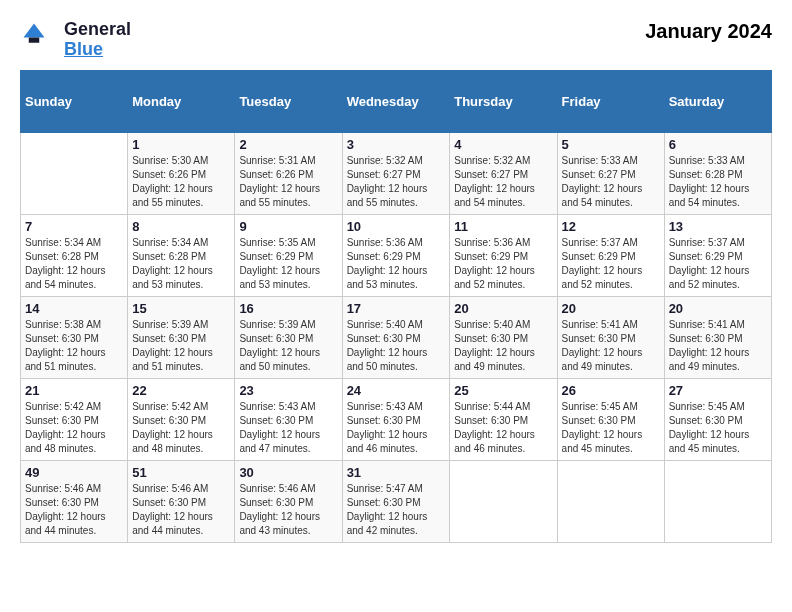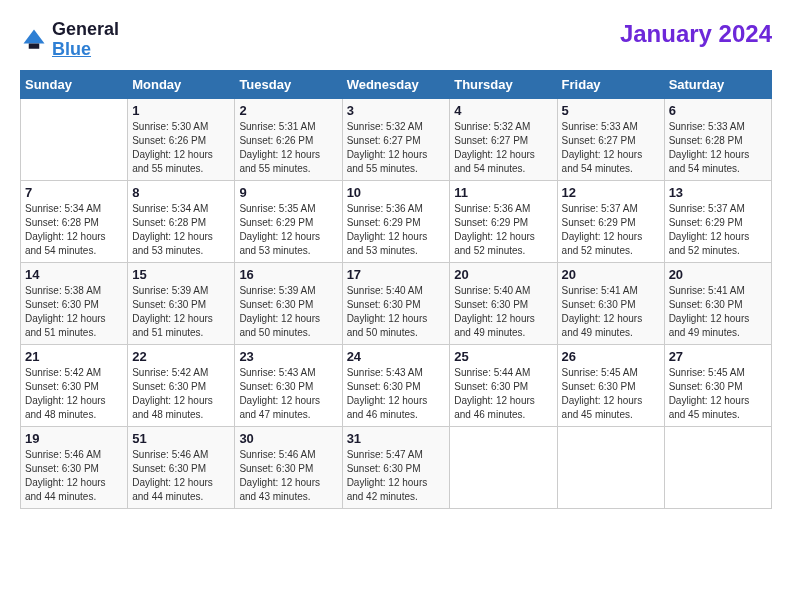--- a/index.html
+++ b/index.html
@@ -11,58 +11,58 @@
       padding: 20px;
     }
     .header {
       display: flex;
       justify-content: space-between;
       align-items: flex-start;
       margin-bottom: 10px;
     }
     .logo {
       display: flex;
-      align-items: center;
-      gap: 4px;
+      align-items: flex-start;
+      gap: 16px;
     }
     .logo-text {
       font-size: 18px;
       font-weight: bold;
       color: #1a1a2e;
       line-height: 1.1;
     }
     .logo-text span {
       color: #2e7fd4;
       text-decoration: underline;
     }
     .logo-icon {
       width: 28px;
       height: 28px;
     }
     .title-block {
       text-align: right;
     }
     .main-title {
-      font-size: 24px;
+      font-size: 20px;
       font-weight: bold;
-      color: #6d28d9;
+      color: #000000;
     }
     .subtitle {
       font-size: 16px;
       color: #444;
     }
     table {
       width: 100%;
       border-collapse: collapse;
       font-size: 11px;
     }
     thead tr th {
       background-color: #2e6fad;
       color: #fff;
-      padding: 6px 4px;
+      padding: 23px 4px;
       text-align: left;
       font-size: 13px;
       border: 1px solid #2e6fad;
     }
     tbody tr td {
       border: 1px solid #ccc;
       padding: 4px;
       vertical-align: top;
       width: 108px;
       background: #fff;
@@ -310,21 +310,21 @@
         <td>
           <span class="day-number">27</span>
           <div class="day-info">Sunrise: 5:45 AM
 Sunset: 6:30 PM
 Daylight: 12 hours
 and 45 minutes.</div>
         </td>
       </tr>
       <tr>
         <td>
-          <span class="day-number">19</span>
+          <span class="day-number">49</span>
           <div class="day-info">Sunrise: 5:46 AM
 Sunset: 6:30 PM
 Daylight: 12 hours
 and 44 minutes.</div>
         </td>
         <td>
           <span class="day-number">51</span>
           <div class="day-info">Sunrise: 5:46 AM
 Sunset: 6:30 PM
 Daylight: 12 hours

